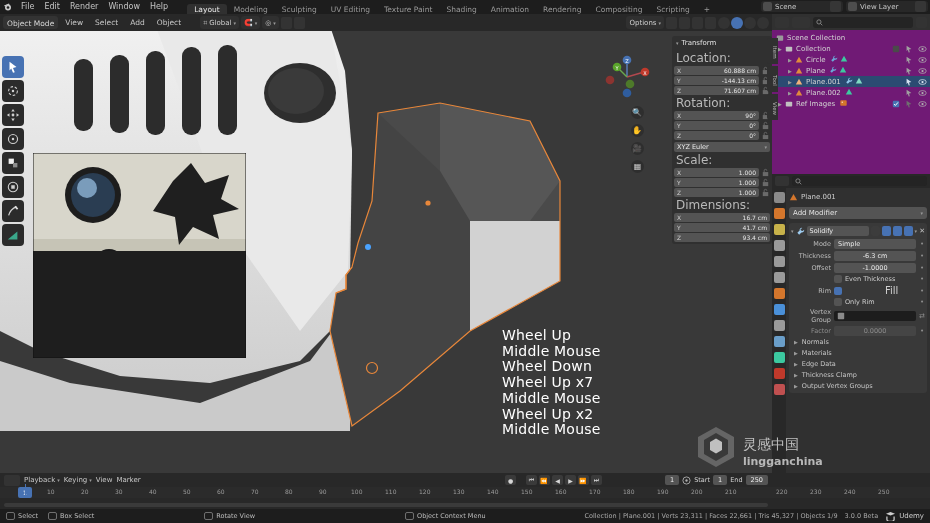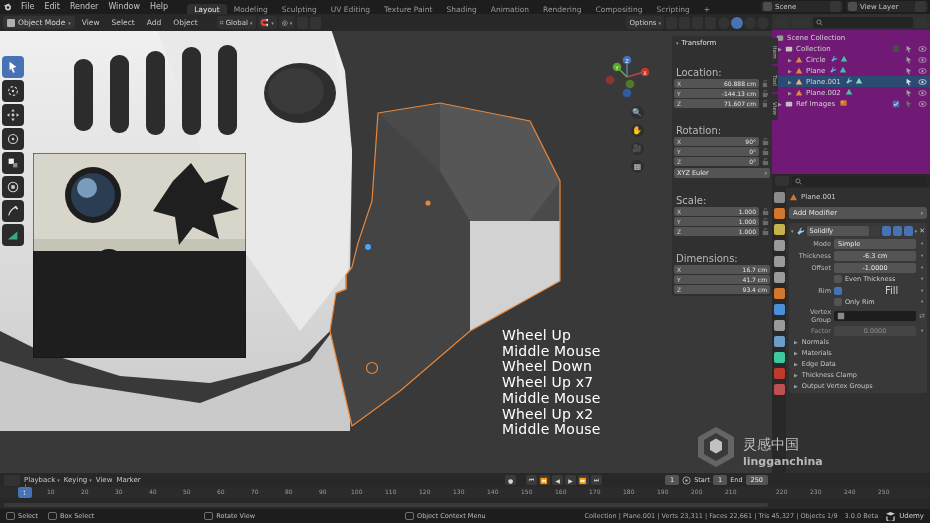--- a/index.html
+++ b/index.html
@@ -35,21 +35,21 @@
   .scene-name { font-size:7px; color:#c8c8c8; width:52px; }
   .scene-btn { width:11px; height:11px; background:#363636; border-radius:2px; }
 
   
   .vp-header {
     position:absolute; left:0; top:14px; width:772px; height:17px;
     background:#282828; display:flex; align-items:center; padding:0 3px; gap:2px;
   }
   .mode-select {
     display:flex; align-items:center; gap:3px; background:#333; border-radius:3px;
-    height:13px; padding:0 4px; font-size:7.5px; color:#d8d8d8;
+    height:13px; padding:0 4px; font-size:7.5px; color:#d8d8d8;flex-direction:column;
   }
   .vh-menu { padding:0 5px; font-size:7.5px; color:#cacaca; height:13px; line-height:13px;}
   .pill { display:flex; align-items:center; gap:2px; background:#303030; border-radius:3px; height:13px; padding:0 3px; font-size:7px; color:#cfcfcf;}
   .sq { width:11px; height:12px; background:#333; border-radius:2px; display:inline-block;}
   .shade-btns { display:flex; gap:1px; }
   .shade-btns .circ { width:12px; height:12px; border-radius:50%; background:#333; }
   .shade-btns .circ.on { background:#4772b3; }
 
   
   .viewport {
@@ -90,21 +90,21 @@
   .nav-icons { position:absolute; right:128px; top:75px; display:flex; flex-direction:column; gap:5px; z-index:5; }
   .nav-ic { width:13px; height:13px; border-radius:50%; background:#2e2e2e; display:flex; align-items:center; justify-content:center; color:#cfcfcf; font-size:8px;}
 
   
   .npanel {
     position:absolute; right:158px; top:36px; width:100px;
     background:#303030; border-radius:3px; z-index:5;
     padding:2px; font-size:6.5px;
   }
   .np-title { display:flex; align-items:center; gap:3px; font-size:7px; color:#e0e0e0; padding:1px 2px 3px 2px;}
-  .np-sec { color:#b9b9b9; font-size:10px; padding:1px 2px;margin-top:16px; }
+  .np-sec { color:#b9b9b9; font-size:12px; padding:1px 2px; }
   .np-rows { display:flex; flex-direction:column; gap:1px; }
   .np-row { display:flex; align-items:center; gap:2px; }
   .np-field {
     flex:1; height:9px; background:#545454; border-radius:2px;
     display:flex; align-items:center; justify-content:space-between; padding:0 3px;
     font-size:6px; color:#e6e6e6;
   }
   .np-field .lbl { color:#d0d0d0; }
   .lockico { width:9px; height:9px; opacity:.65; }
   .np-dropdown {

